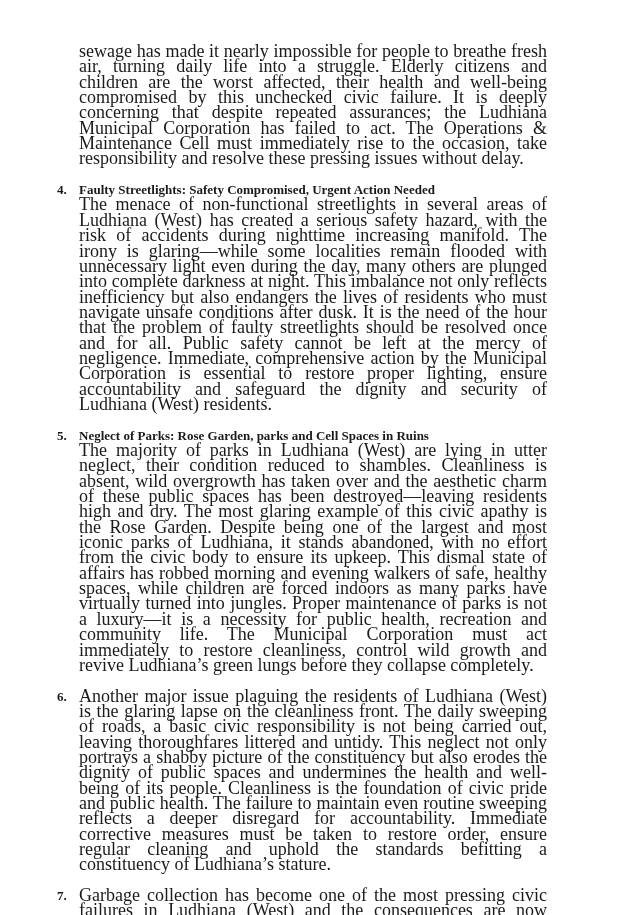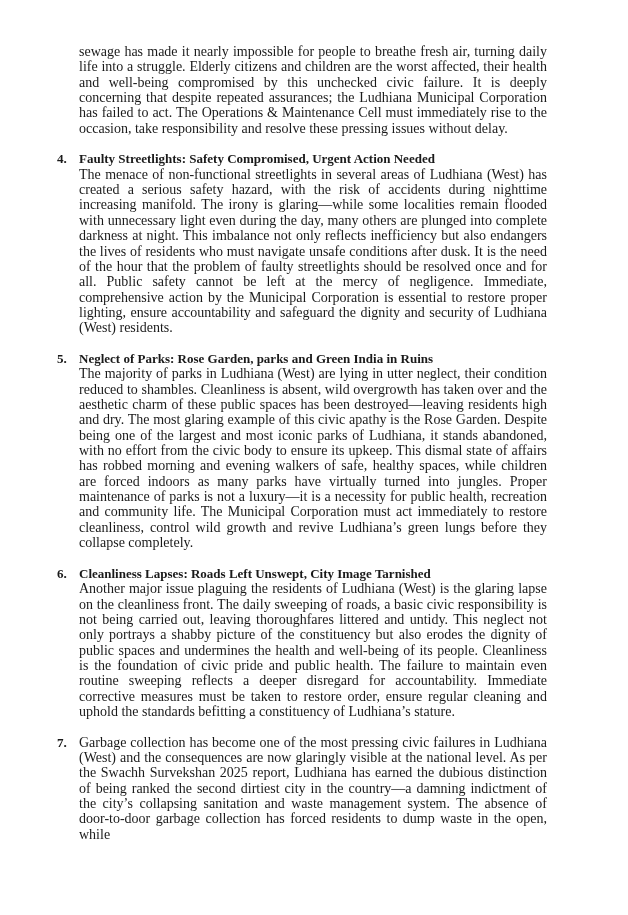--- a/index.html
+++ b/index.html
@@ -15,21 +15,21 @@
       font-family: "Liberation Serif", "DejaVu Serif", serif;
       color: #1a1a1a;
     }
     .page {
       position: absolute;
       left: 79px;
       top: 44px;
       width: 468px;
     }
     .para {
-      font-size: 14px;
+      font-size: 18px;
       line-height: 15.35px;
       text-align: justify;
       margin: 0;
       hyphens: none;
     }
     .section {
       position: relative;
       margin-top: 15.4px;
     }
     .sec-num {
@@ -54,27 +54,26 @@
   <p class="para">sewage has made it nearly impossible for people to breathe fresh air, turning daily life into a struggle. Elderly citizens and children are the worst affected, their health and well-being compromised by this unchecked civic failure. It is deeply concerning that despite repeated assurances; the Ludhiana Municipal Corporation has failed to act. The Operations &amp; Maintenance Cell must immediately rise to the occasion, take responsibility and resolve these pressing issues without delay.</p>
 
   <div class="section">
     <span class="sec-num">4.</span>
     <p class="sec-title">Faulty Streetlights: Safety Compromised, Urgent Action Needed</p>
     <p class="para">The menace of non-functional streetlights in several areas of Ludhiana (West) has created a serious safety hazard, with the risk of accidents during nighttime increasing manifold. The irony is glaring—while some localities remain flooded with unnecessary light even during the day, many others are plunged into complete darkness at night. This imbalance not only reflects inefficiency but also endangers the lives of residents who must navigate unsafe conditions after dusk. It is the need of the hour that the problem of faulty streetlights should be resolved once and for all. Public safety cannot be left at the mercy of negligence. Immediate, comprehensive action by the Municipal Corporation is essential to restore proper lighting, ensure accountability and safeguard the dignity and security of Ludhiana (West) residents.</p>
   </div>
 
   <div class="section">
     <span class="sec-num">5.</span>
-    <p class="sec-title">Neglect of Parks: Rose Garden, parks and Green India in Ruins</p>
+    <p class="sec-title">Neglect of Parks: Rose Garden, parks and Cell Spaces in Ruins</p>
     <p class="para">The majority of parks in Ludhiana (West) are lying in utter neglect, their condition reduced to shambles. Cleanliness is absent, wild overgrowth has taken over and the aesthetic charm of these public spaces has been destroyed—leaving residents high and dry. The most glaring example of this civic apathy is the Rose Garden. Despite being one of the largest and most iconic parks of Ludhiana, it stands abandoned, with no effort from the civic body to ensure its upkeep. This dismal state of affairs has robbed morning and evening walkers of safe, healthy spaces, while children are forced indoors as many parks have virtually turned into jungles. Proper maintenance of parks is not a luxury—it is a necessity for public health, recreation and community life. The Municipal Corporation must act immediately to restore cleanliness, control wild growth and revive Ludhiana’s green lungs before they collapse completely.</p>
   </div>
 
   <div class="section">
     <span class="sec-num">6.</span>
-    <p class="sec-title">Cleanliness Lapses: Roads Left Unswept, City Image Tarnished</p>
     <p class="para">Another major issue plaguing the residents of Ludhiana (West) is the glaring lapse on the cleanliness front. The daily sweeping of roads, a basic civic responsibility is not being carried out, leaving thoroughfares littered and untidy. This neglect not only portrays a shabby picture of the constituency but also erodes the dignity of public spaces and undermines the health and well-being of its people. Cleanliness is the foundation of civic pride and public health. The failure to maintain even routine sweeping reflects a deeper disregard for accountability. Immediate corrective measures must be taken to restore order, ensure regular cleaning and uphold the standards befitting a constituency of Ludhiana’s stature.</p>
   </div>
 
   <div class="section">
     <span class="sec-num">7.</span>
     <p class="para">Garbage collection has become one of the most pressing civic failures in Ludhiana (West) and the consequences are now glaringly visible at the national level. As per the Swachh Survekshan 2025 report, Ludhiana has earned the dubious distinction of being ranked the second dirtiest city in the country—a damning indictment of the city’s collapsing sanitation and waste management system. The absence of door-to-door garbage collection has forced residents to dump waste in the open, while</p>
   </div>
 </div>
 
 </body></html>

